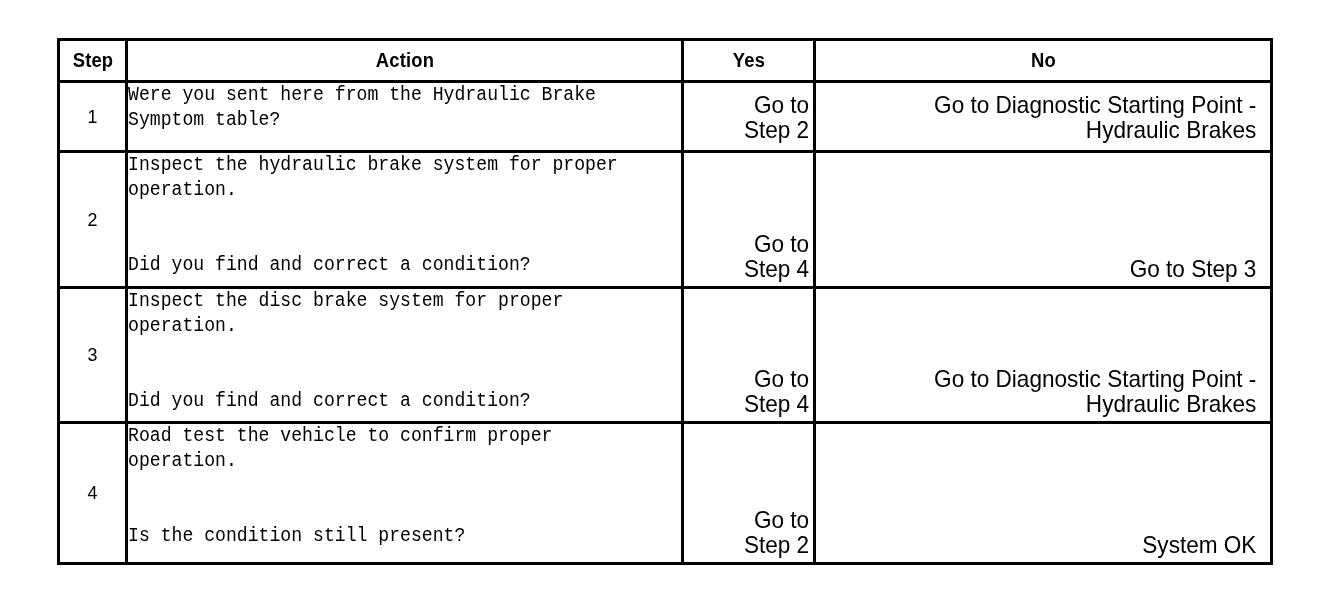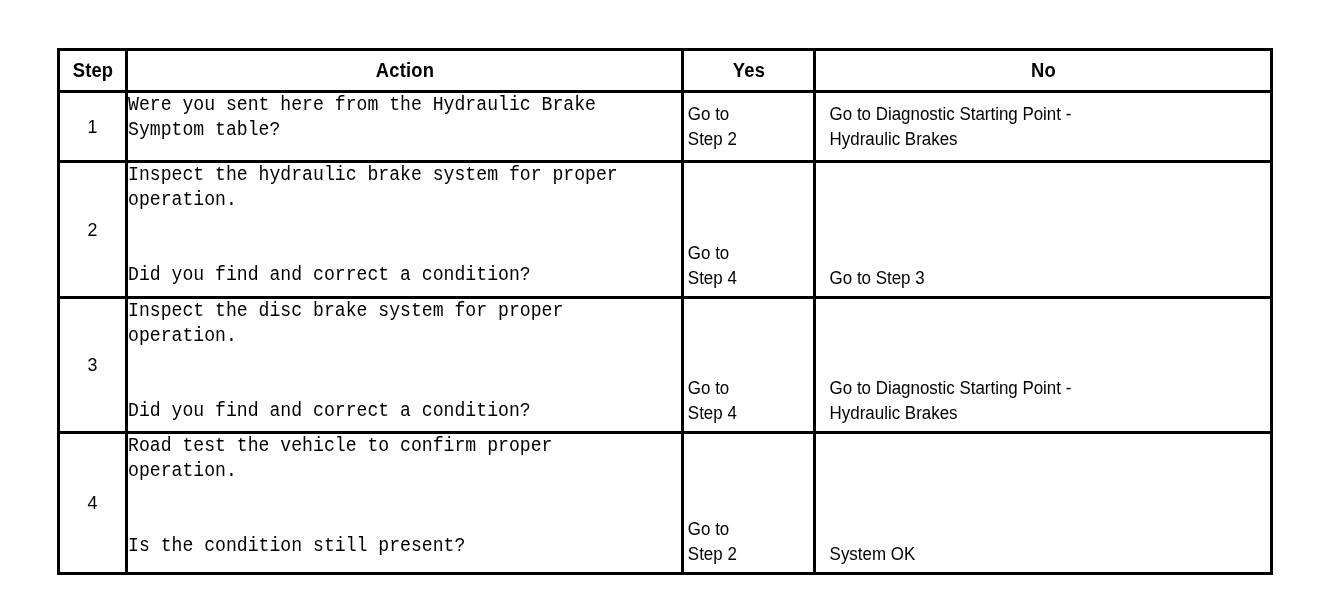--- a/index.html
+++ b/index.html
@@ -10,21 +10,21 @@
   body {
     width: 1328px;
     height: 616px;
     font-family: "Liberation Sans", "DejaVu Sans", sans-serif;
     -webkit-font-smoothing: none;
   }
 
   #diag-table-wrap {
     position: absolute;
     left: 57px;
-    top: 48px;
+    top: 38px;
     width: 1213px;
     height: 560px;
   }
 
   table.diag-table {
     width: 1213px;
     height: 524px;
     border-collapse: collapse;
     table-layout: fixed;
     background: #ffffff;
@@ -66,22 +66,22 @@
   td.cell-action {
     text-align: left;
     vertical-align: top;
     font-size: 19.5px;
     line-height: 25px;
     padding: 6px 4px 4px 5px;
     font-family: Liberation Mono, monospace;
   }
   td.cell-yes,
   td.cell-no {
-    text-align: left;
-    font-size: 18px;
+    text-align: right;
+    font-size: 24px;
     line-height: 25px;
     padding: 0 6px;
   }
 
   
   tr.row-1 td.cell-yes,
   tr.row-1 td.cell-no { vertical-align: middle; }
 
   
   tr.row-tall td.cell-yes,

